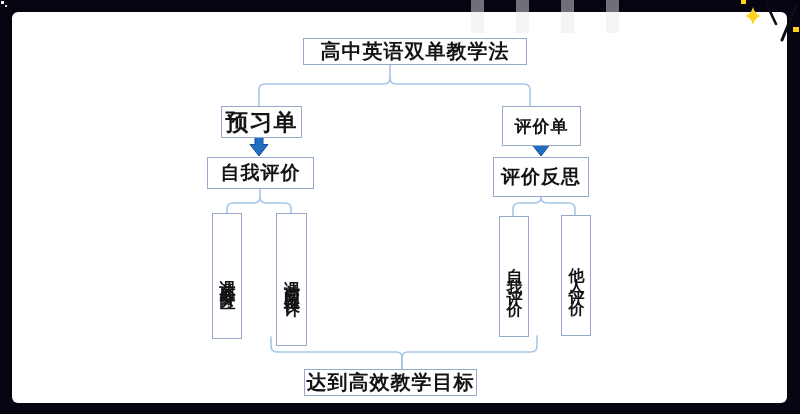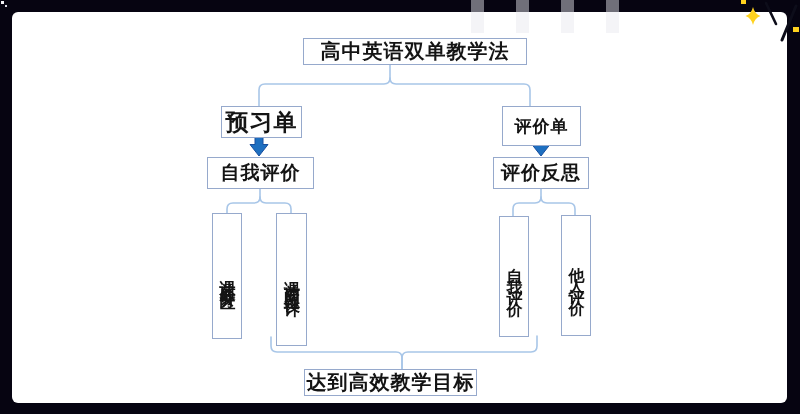--- a/index.html
+++ b/index.html
@@ -76,21 +76,21 @@
 </div>
 
 <div class="box" style="left:502px;top:106px;width:79px;height:40px;font-size:17px">
   <span>评价单</span>
 </div>
 
 <div class="box" style="left:207px;top:157px;width:107px;height:32px;font-size:19px">
   <span>自我评价</span>
 </div>
 
-<div class="box" style="left:493px;top:157px;width:96px;height:32px;font-size:19px">
+<div class="box" style="left:493px;top:157px;width:96px;height:40px;font-size:19px">
   <span>评价反思</span>
 </div>
 
 <div class="box vbox" style="left:212px;top:213px;width:30px;height:126px;font-size:16px;letter-spacing:3px">
   <span>课前任务分区</span>
 </div>
 
 <div class="box vbox" style="left:276px;top:213px;width:31px;height:133px;font-size:16px;letter-spacing:4px">
   <span>课前问题设计</span>
 </div>

